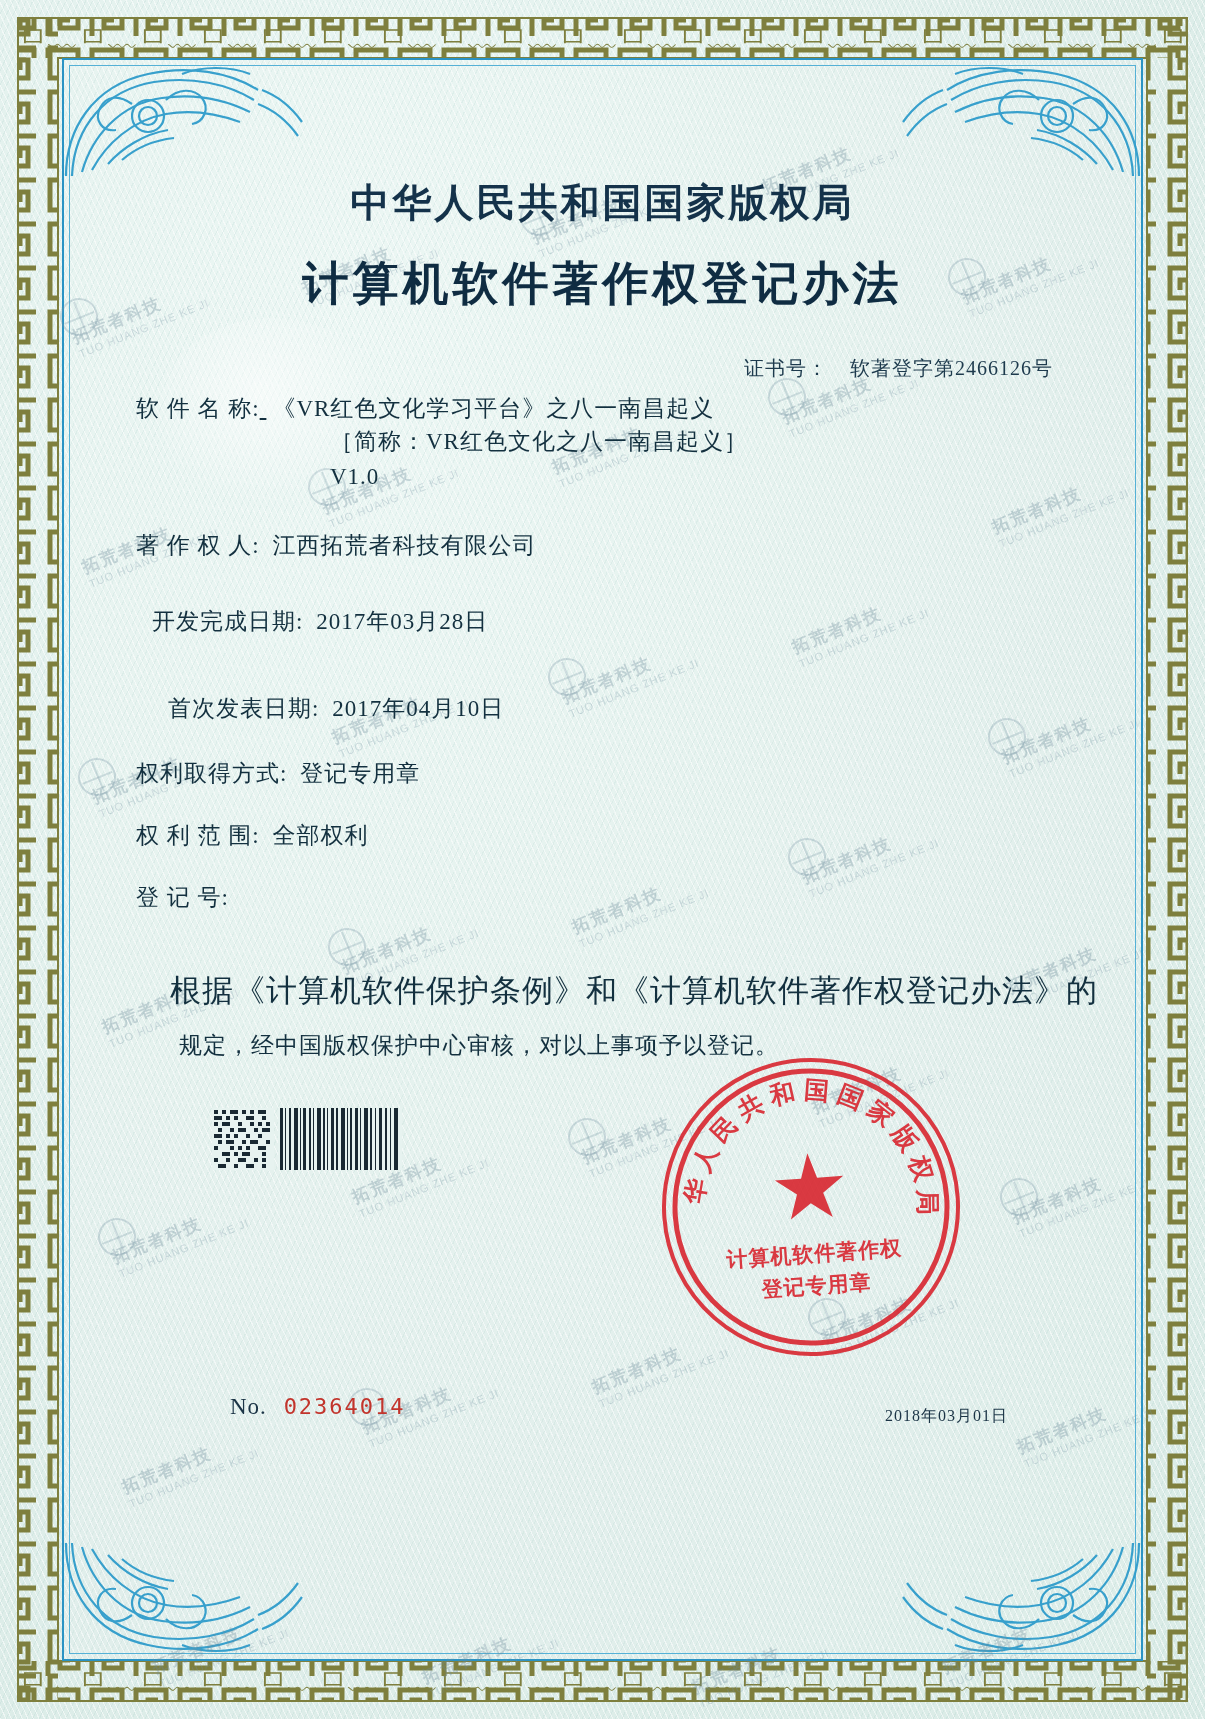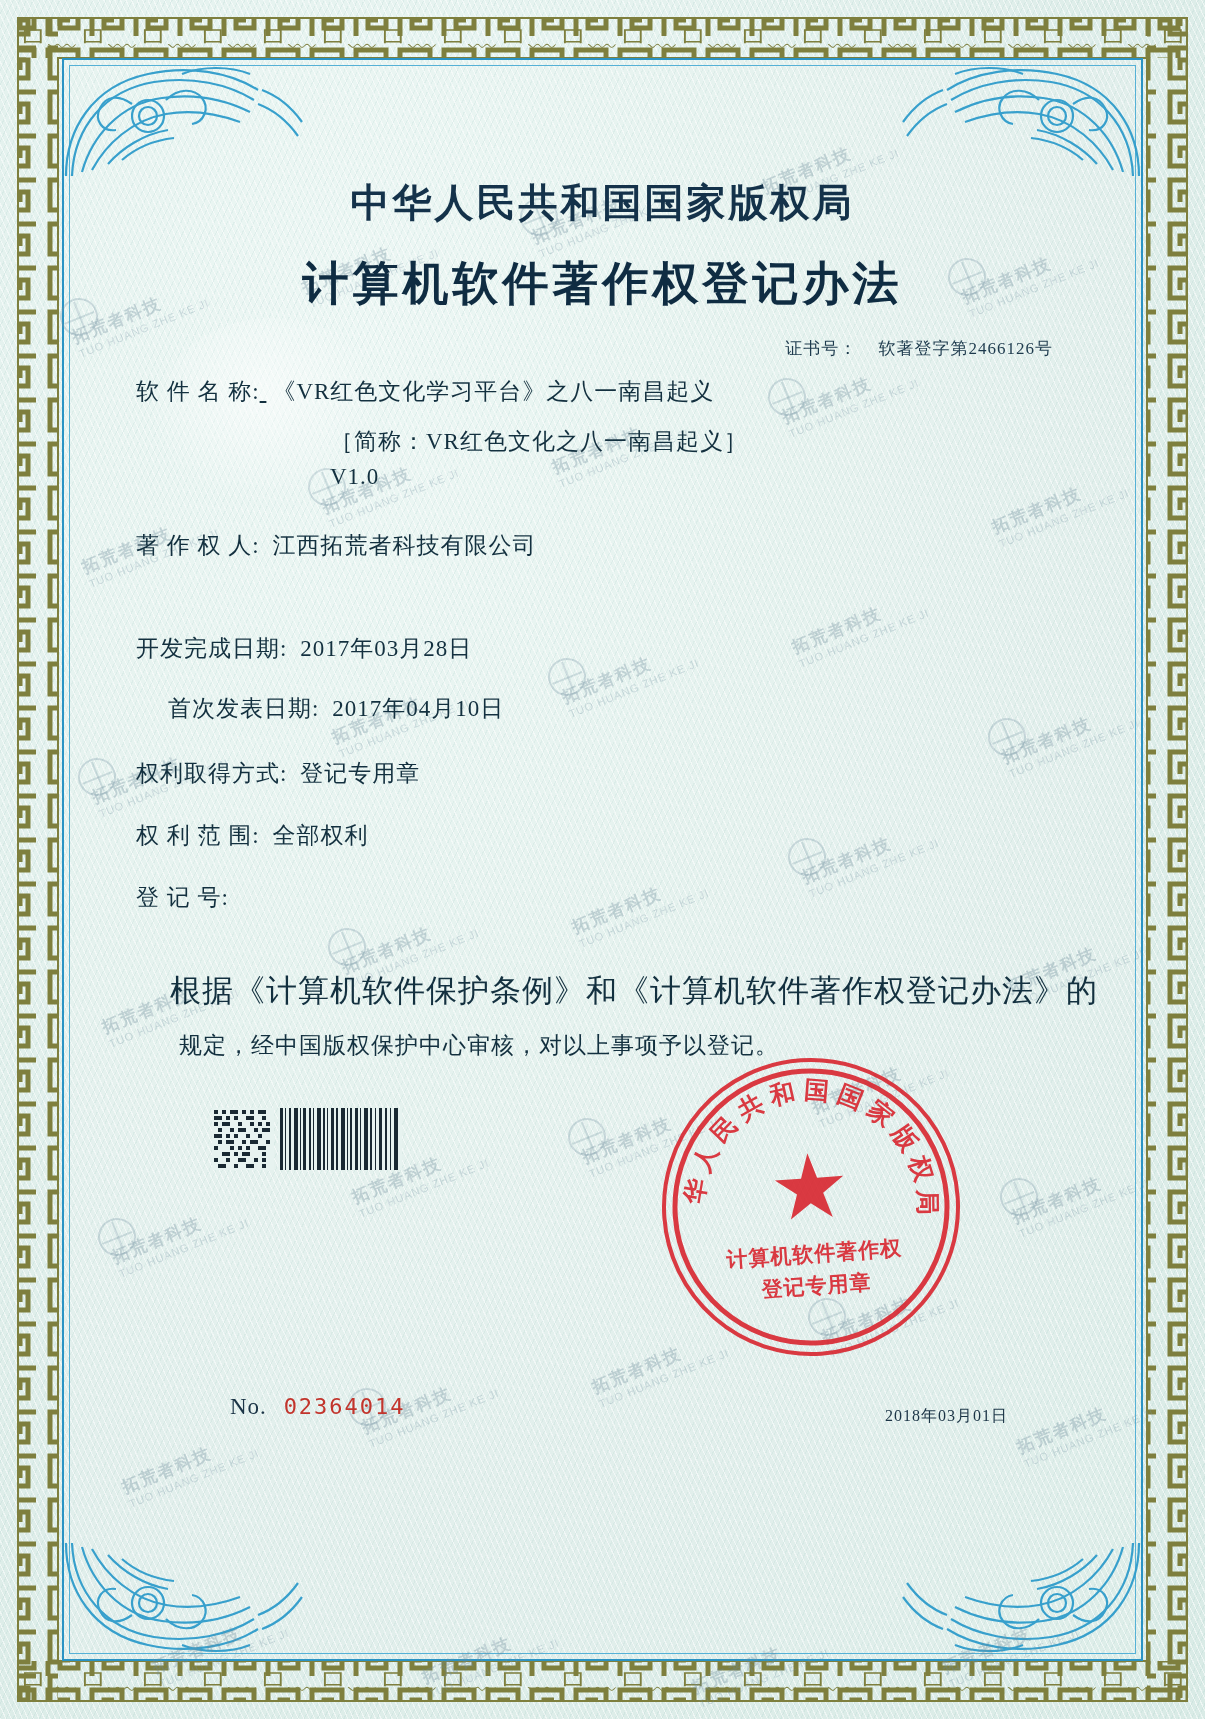--- a/index.html
+++ b/index.html
@@ -148,22 +148,22 @@
     font-size: 46px;
     font-weight: bold;
     letter-spacing: 4px;
     color: #0f2c42;
     font-family: "DejaVu Serif", "Liberation Serif", serif;
   }
 
   .cert-no {
     position: absolute;
     right: 90px;
-    top: 279px;
-    font-size: 17px;
+    top: 297px;
+    font-size: 20px;
     color: #1d3a4d;
     letter-spacing: 1px;
   }
   .cert-no .label { margin-right: 16px; }
 
   .field {
     position: absolute;
     left: 74px;
     font-size: 23px;
     color: #13303f;
@@ -172,25 +172,25 @@
   }
   .field .flabel {
     display: inline-block;
     color: #13303f;
   }
   .field .fvalue {
     display: inline-block;
     margin-left: 6px;
   }
 
-  .sw-name      { top: 318px; text-decoration: underline; }
+  .sw-name      { top: 335px; text-decoration: underline; }
   .sw-name-l2   { top: 368px; left: 262px; }
   .sw-name-l3   { top: 406px; left: 262px; }
   .owner        { top: 472px; }
-  .dev-date     { top: 575px; }
+  .dev-date     { top: 548px; margin-left: 16px; }
   .pub-date     { top: 635px; margin-left: 32px; }
   .right-way    { top: 700px; }
   .right-scope  { top: 762px; }
   .reg-no       { top: 824px; }
 
   .statement-1 {
     position: absolute;
     left: 108px;
     top: 912px;
     font-size: 31px;

